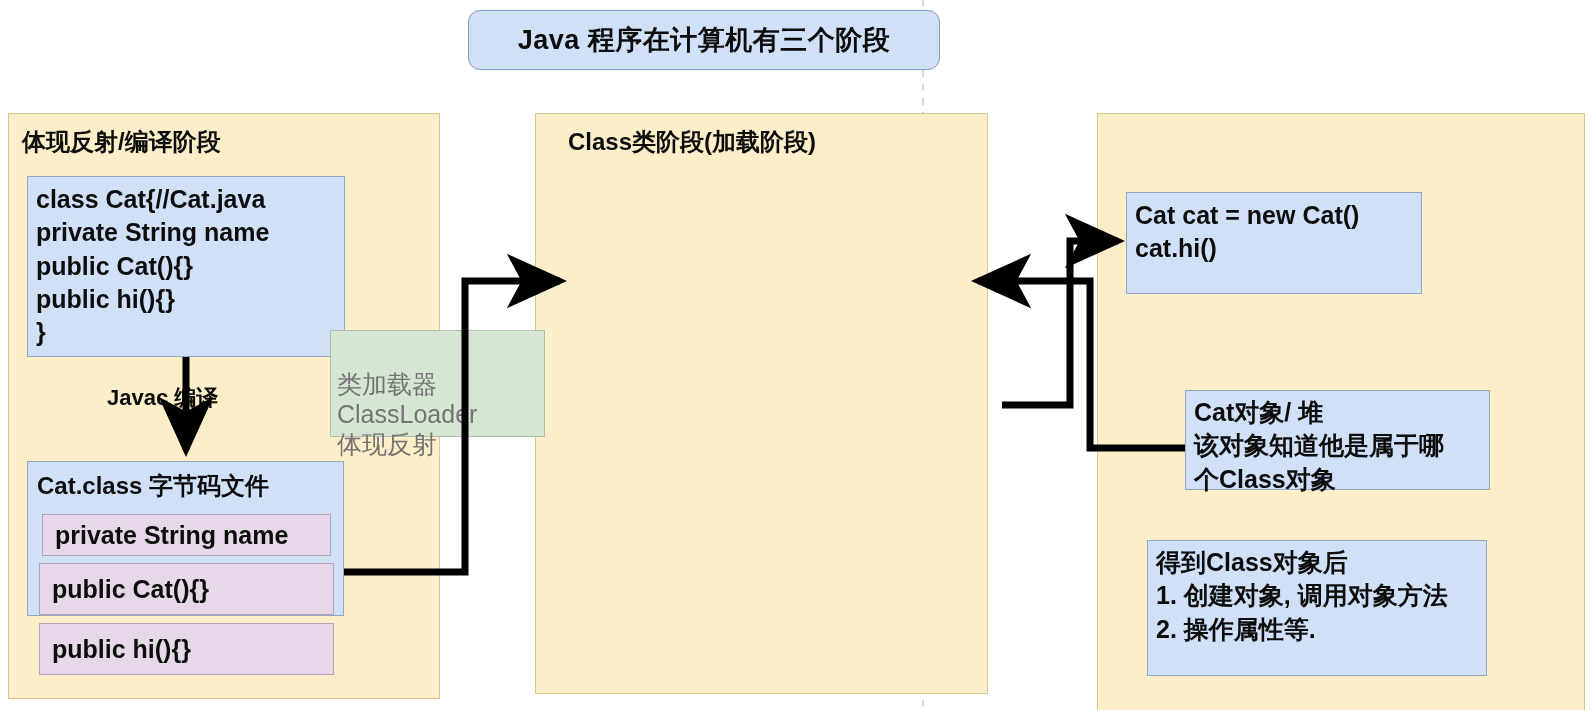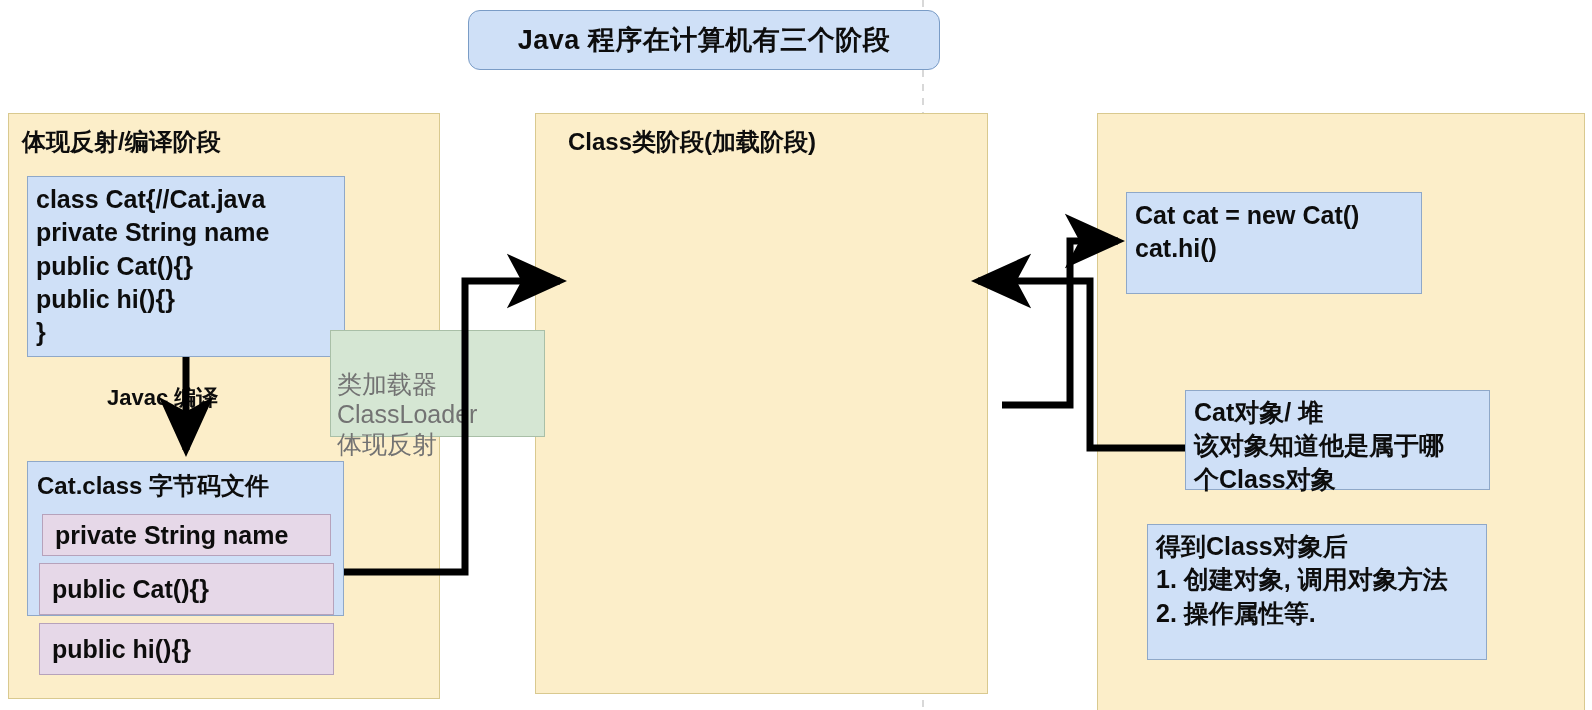--- a/index.html
+++ b/index.html
@@ -136,21 +136,21 @@
     <div class="txt">Cat cat = new Cat()
 cat.hi()</div>
   </div>
 
   <div class="abs bluebox" style="left:1185px; top:378px; width:305px; height:100px; padding:5px 0 0 8px;margin-top:12px;">
     <div class="txt">Cat对象/ 堆
 该对象知道他是属于哪
 个Class对象</div>
   </div>
 
-  <div class="abs bluebox" style="left:1147px; top:524px; width:340px; height:136px; padding:5px 0 0 8px;">
+  <div class="abs bluebox" style="left:1147px; top:540px; width:340px; height:136px; padding:5px 0 0 8px;">
     <div class="txt">得到Class对象后
 1. 创建对象, 调用对象方法
 2. 操作属性等.</div>
   </div>
 
   <svg class="overlay">
     <defs>
       <marker id="ah-r" markerWidth="9" markerHeight="9" refX="7.6" refY="4.5" orient="auto" markerUnits="strokeWidth">
         <path d="M0,0.6 L8.6,4.5 L0,8.4 L2.1,4.5 Z" fill="#000000"></path>
       </marker>

